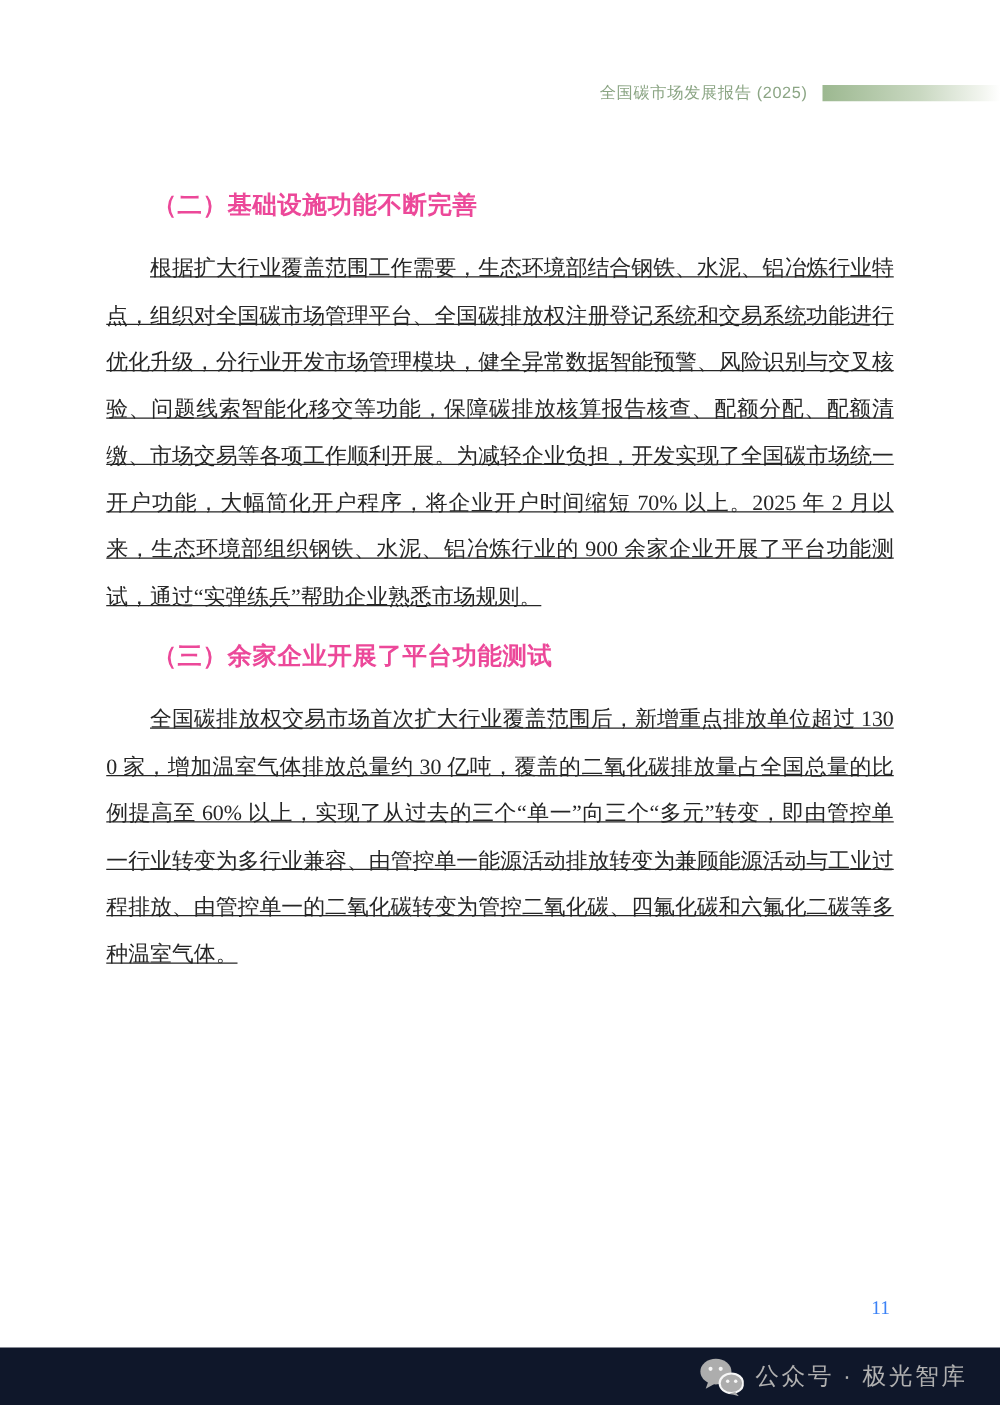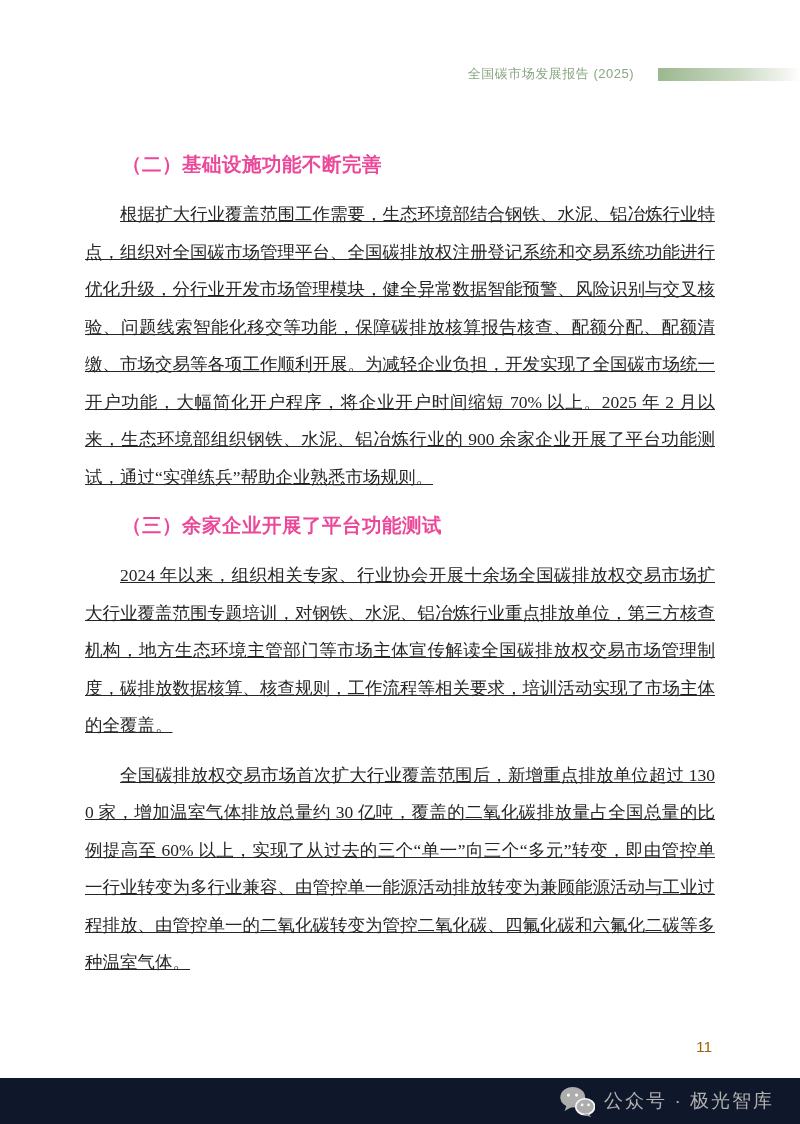--- a/index.html
+++ b/index.html
@@ -13,21 +13,21 @@
     font-family: "Liberation Serif", "DejaVu Serif", serif;
   }
 
   
   .page-header {
     position: absolute;
     top: 65px;
     right: 0;
     display: flex;
     align-items: center;
-    gap: 24px;
+    gap: 12px;
   }
   .header-title {
     font-family: "Liberation Sans", "DejaVu Sans", sans-serif;
     font-size: 13px;
     color: #8ba584;
     letter-spacing: 0.5px;
     white-space: nowrap;
   }
   .header-bar {
     width: 142px;
@@ -65,22 +65,22 @@
     word-break: break-all;
     text-decoration: underline;
   }
 
   
   .page-number {
     position: absolute;
     top: 1038px;
     right: 88px;
     font-size: 15.5px;
-    color: #a16207;
-    font-family: Liberation Sans, sans-serif;
+    color: #3b82f6;
+    font-family: Liberation Serif, serif;
   }
 
   
   .watermark-bar {
     position: absolute;
     left: 0;
     bottom: 0;
     width: 100%;
     height: 46px;
     background: #0f172a;
@@ -108,21 +108,20 @@
   <header class="page-header">
     <span class="header-title">全国碳市场发展报告 (2025)</span>
     <span class="header-bar"></span>
   </header>
 
   <main class="content">
     <h2>（二）基础设施功能不断完善</h2>
     <p>根据扩大行业覆盖范围工作需要，生态环境部结合钢铁、水泥、铝冶炼行业特点，组织对全国碳市场管理平台、全国碳排放权注册登记系统和交易系统功能进行优化升级，分行业开发市场管理模块，健全异常数据智能预警、风险识别与交叉核验、问题线索智能化移交等功能，保障碳排放核算报告核查、配额分配、配额清缴、市场交易等各项工作顺利开展。为减轻企业负担，开发实现了全国碳市场统一开户功能，大幅简化开户程序，将企业开户时间缩短 70% 以上。2025 年 2 月以来，生态环境部组织钢铁、水泥、铝冶炼行业的 900 余家企业开展了平台功能测试，通过“实弹练兵”帮助企业熟悉市场规则。</p>
 
     <h2>（三）余家企业开展了平台功能测试</h2>
-    <p>2024 年以来，组织相关专家、行业协会开展十余场全国碳排放权交易市场扩大行业覆盖范围专题培训，对钢铁、水泥、铝冶炼行业重点排放单位，第三方核查机构，地方生态环境主管部门等市场主体宣传解读全国碳排放权交易市场管理制度，碳排放数据核算、核查规则，工作流程等相关要求，培训活动实现了市场主体的全覆盖。</p>
     <p>全国碳排放权交易市场首次扩大行业覆盖范围后，新增重点排放单位超过 1300 家，增加温室气体排放总量约 30 亿吨，覆盖的二氧化碳排放量占全国总量的比例提高至 60% 以上，实现了从过去的三个“单一”向三个“多元”转变，即由管控单一行业转变为多行业兼容、由管控单一能源活动排放转变为兼顾能源活动与工业过程排放、由管控单一的二氧化碳转变为管控二氧化碳、四氟化碳和六氟化二碳等多种温室气体。</p>
   </main>
 
   <div class="page-number">11</div>
 
   <footer class="watermark-bar">
     <span class="wechat-icon">
       <svg width="36" height="31" viewBox="0 0 42 36" xmlns="http://www.w3.org/2000/svg">
         <g fill="#adadad">
           <ellipse cx="16" cy="13" rx="14.5" ry="12"></ellipse>

